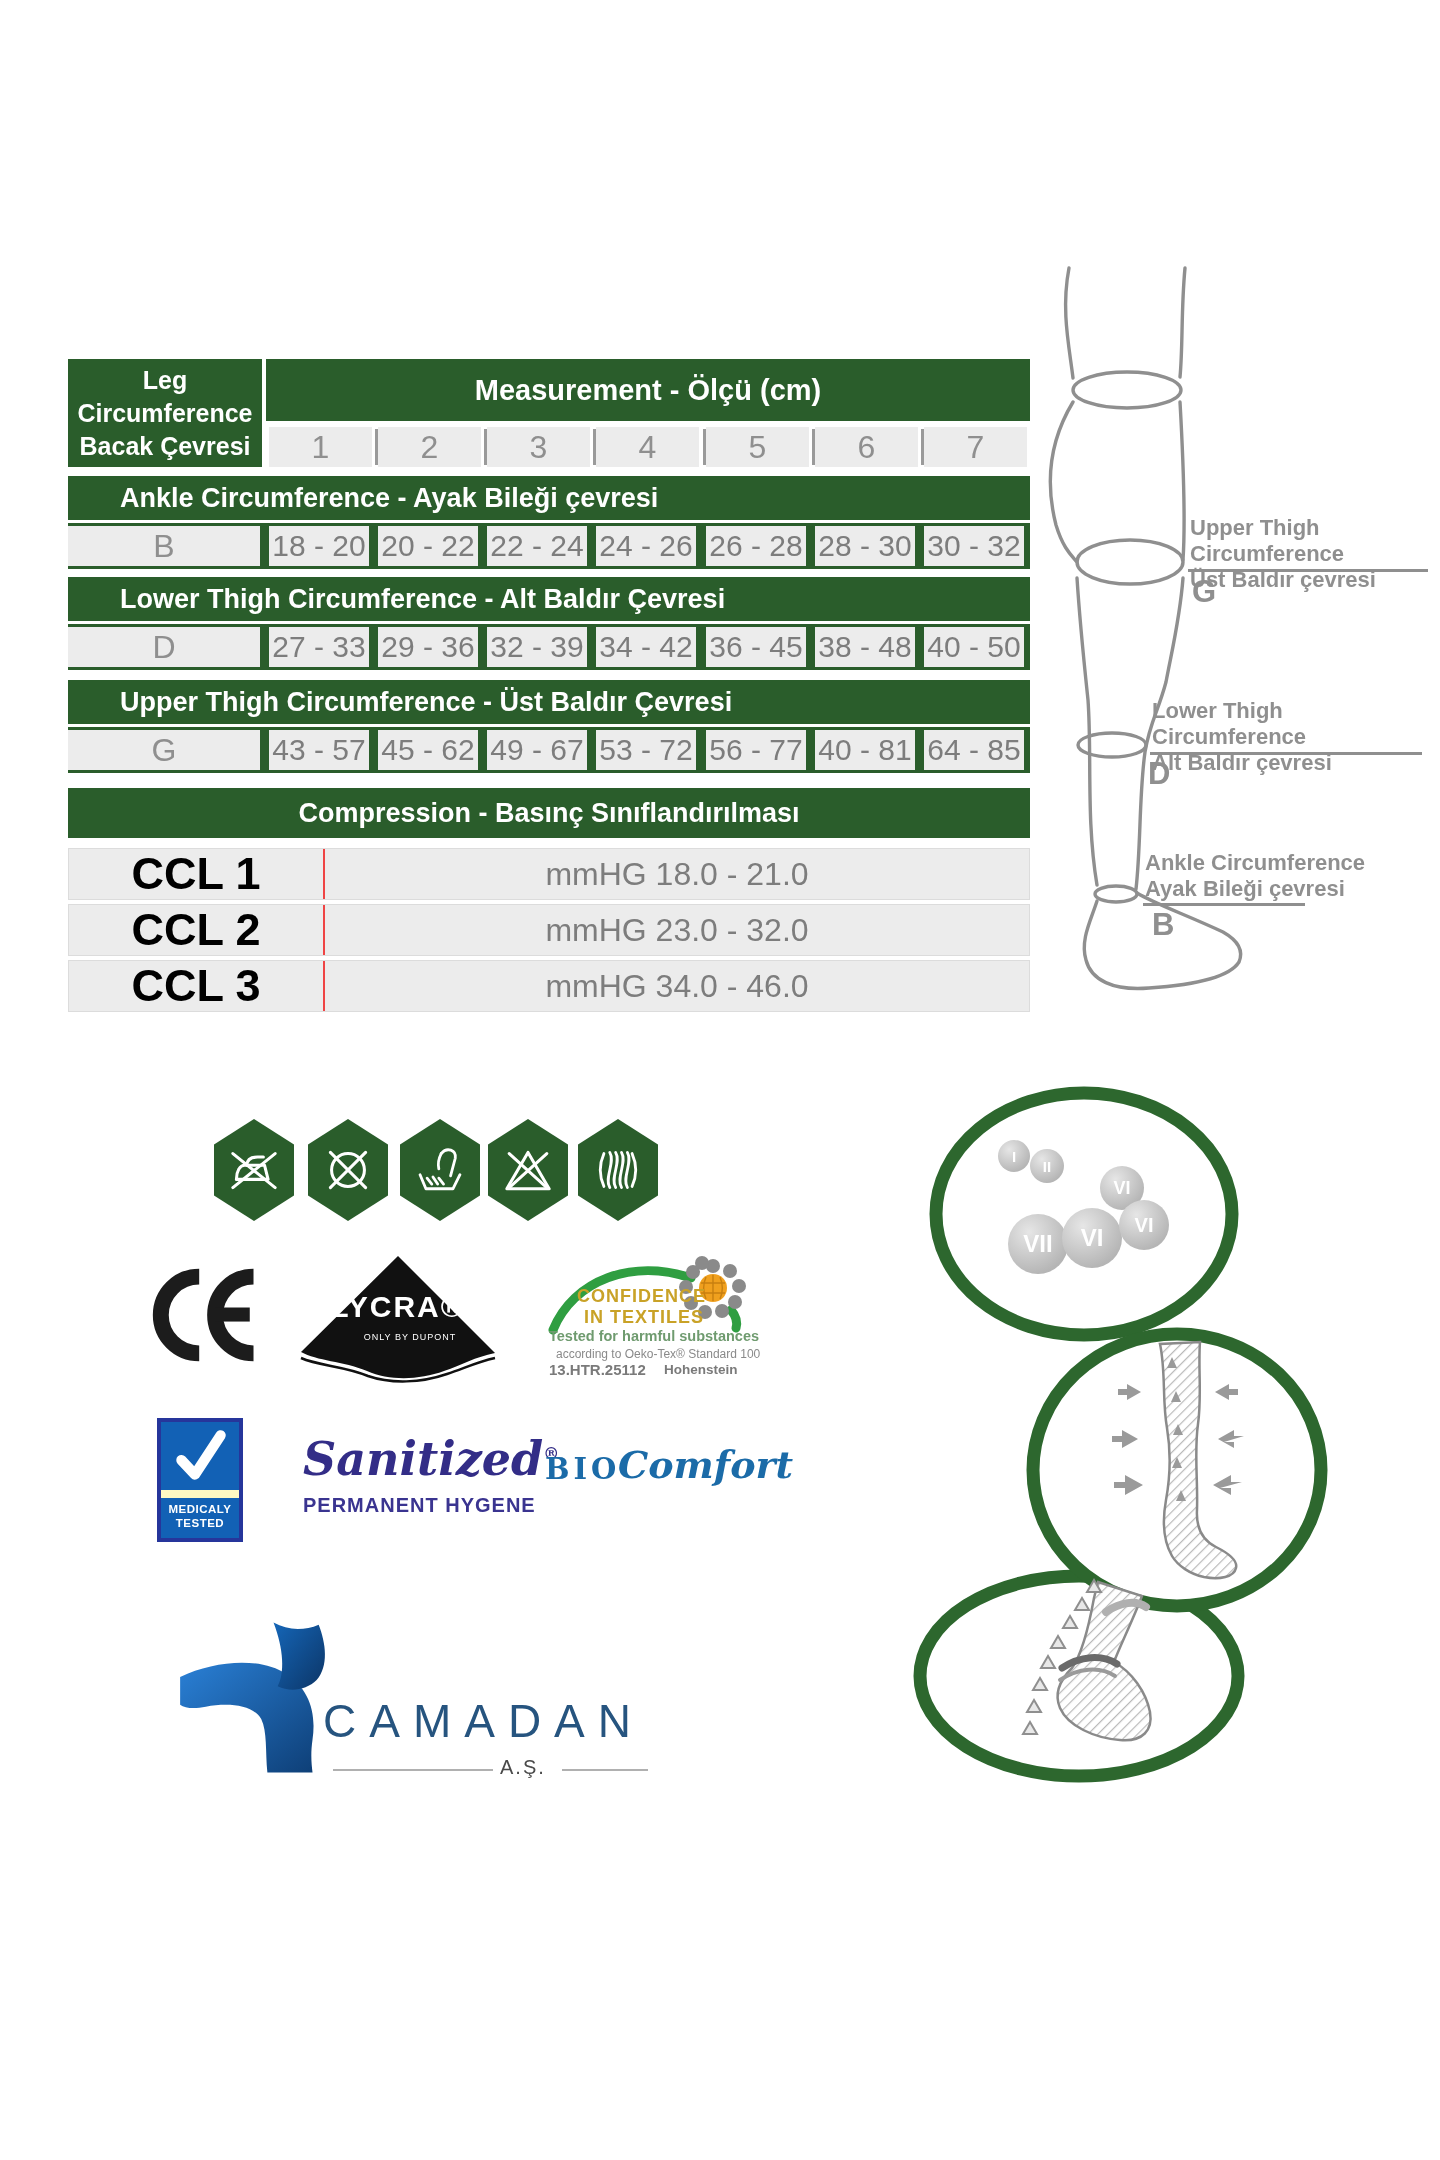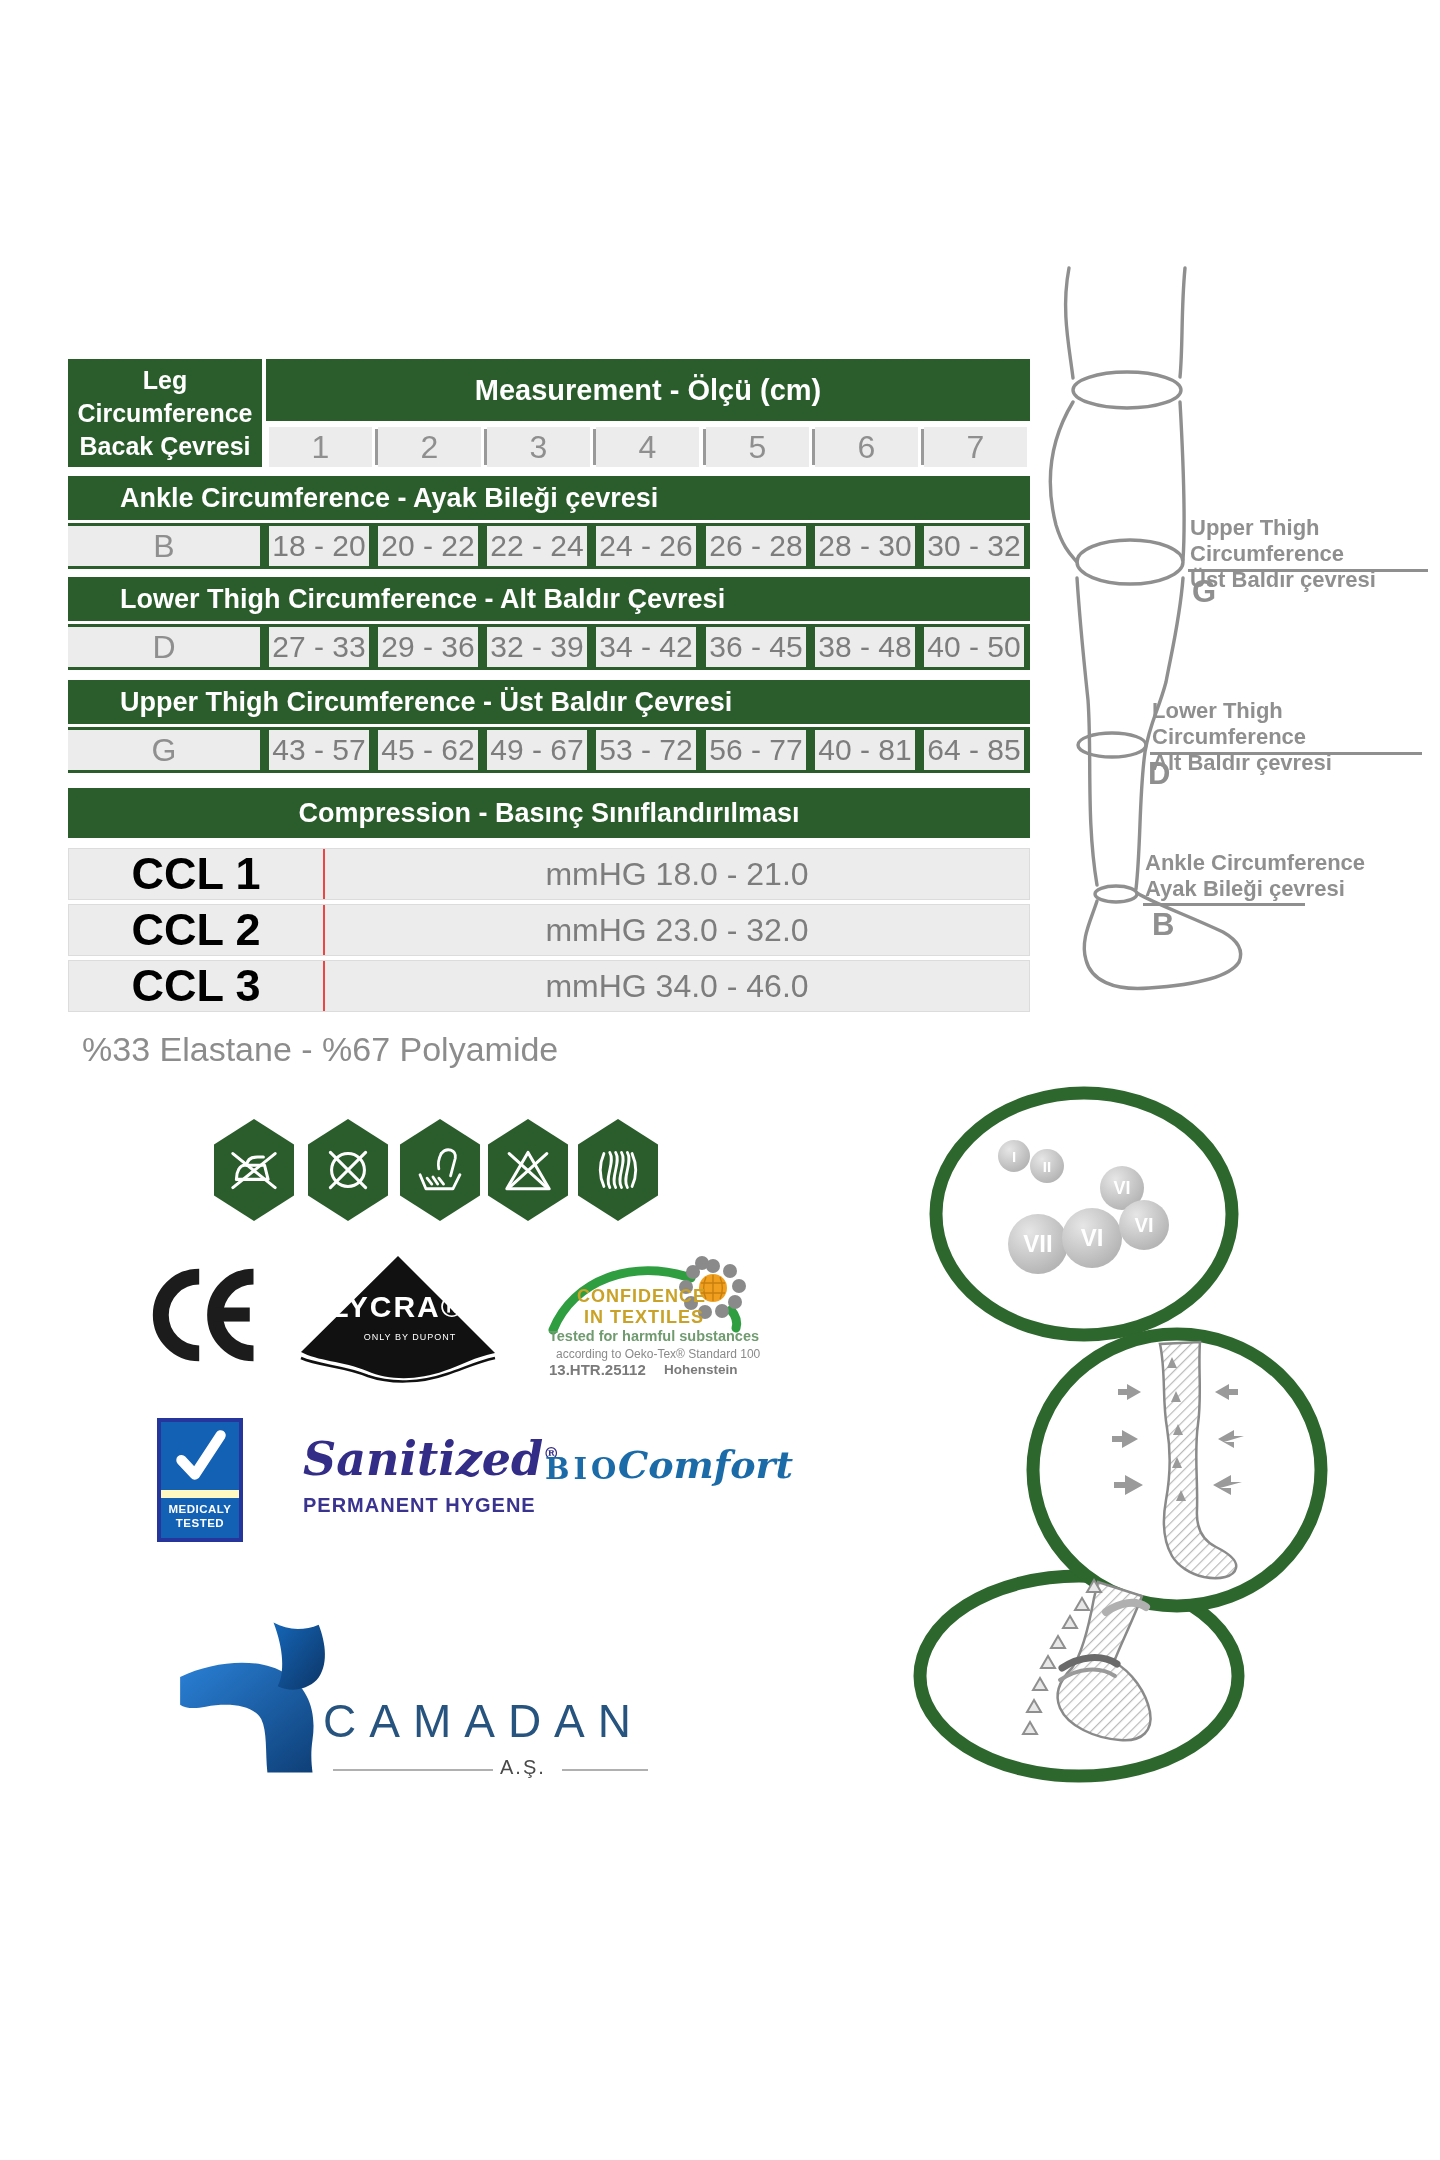--- a/index.html
+++ b/index.html
@@ -154,21 +154,20 @@
   </div>
   <div class="cclrow" style="top:904px">
     <div class="ccl-label">CCL 2</div>
     <div class="ccl-value">mmHG 23.0 - 32.0</div>
   </div>
   <div class="cclrow" style="top:960px">
     <div class="ccl-label">CCL 3</div>
     <div class="ccl-value">mmHG 34.0 - 46.0</div>
   </div>
 
-  <div class="abs material">%33 Elastane - %67 Polyamide</div>
 
   <div class="hex" style="left:214px">
     <svg width="54" height="54" viewBox="0 0 46 46">
         <g stroke="#fff" stroke-width="2.6" fill="none" stroke-linecap="round" stroke-linejoin="round">
       <path d="M15,19 h17 l3,12 H8 c0,-7 3,-12 7,-12 z"></path>
           <path d="M17,19 c0,-5 4,-7 9,-7 h5"></path>
       <line x1="5" y1="9" x2="41" y2="38"></line>
           <line x1="41" y1="9" x2="5" y2="38"></line>
         </g>
       </svg>

